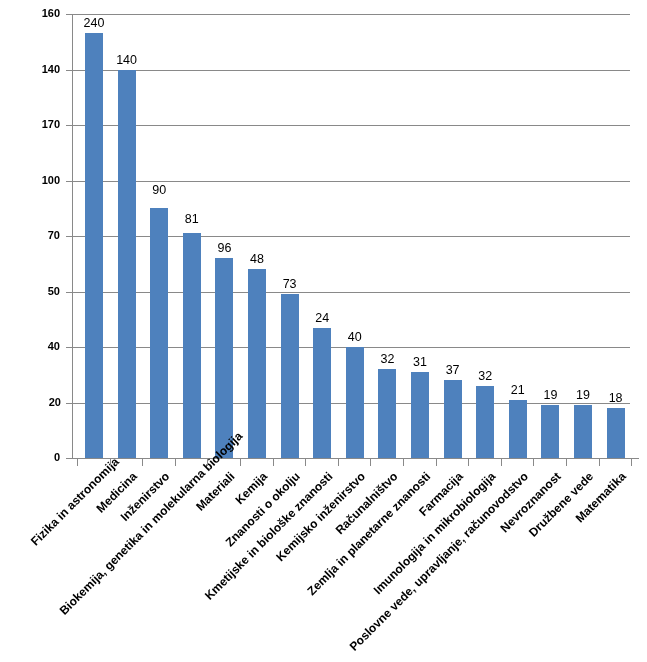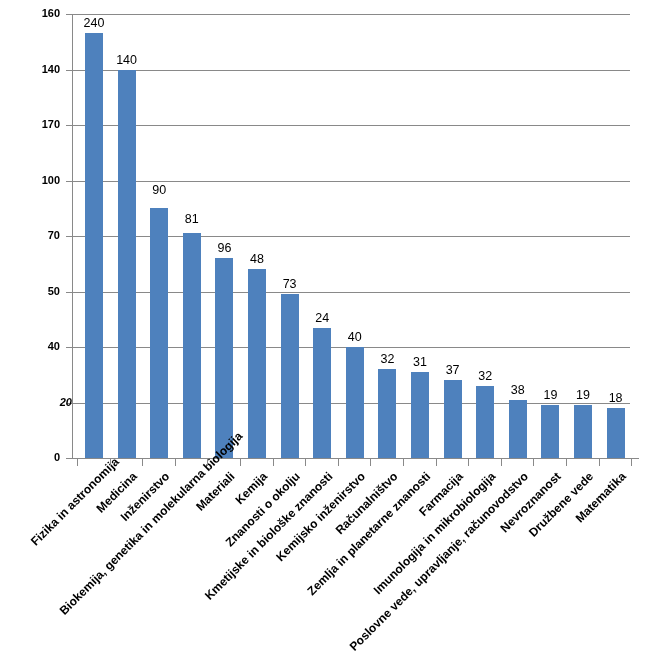--- a/index.html
+++ b/index.html
@@ -160,39 +160,39 @@
       <div class="bar-value" style="left: 262.8px; top: 317px;">40</div>
       <div class="bar" title="Računalništvo: 32" style="left: 306.4px; height: 88.8px; background: rgb(78, 129, 189);"></div>
       <div class="bar-value" style="left: 295.4px; top: 339.2px;">32</div>
       <div class="bar" title="Zemlja in planetarne znanosti: 31" style="left: 339px; height: 86.025px; background: rgb(78, 129, 189);"></div>
       <div class="bar-value" style="left: 328px; top: 341.975px;">31</div>
       <div class="bar" title="Farmacija: 28" style="left: 371.6px; height: 77.7px; background: rgb(78, 129, 189);"></div>
       <div class="bar-value" style="left: 360.6px; top: 350.3px;">37</div>
       <div class="bar" title="Imunologija in mikrobiologija: 26" style="left: 404.2px; height: 72.15px; background: rgb(78, 129, 189);"></div>
       <div class="bar-value" style="left: 393.2px; top: 355.85px;">32</div>
       <div class="bar" title="Poslovne vede, upravljanje, računovodstvo: 21" style="left: 436.8px; height: 58.275px; background: rgb(78, 129, 189);"></div>
-      <div class="bar-value" style="left: 425.8px; top: 369.725px;">38</div>
+      <div class="bar-value" style="left: 425.8px; top: 369.725px;">21</div>
       <div class="bar" title="Nevroznanost: 19" style="left: 469.4px; height: 52.725px; background: rgb(78, 129, 189);"></div>
       <div class="bar-value" style="left: 458.4px; top: 375.275px;">19</div>
       <div class="bar" title="Družbene vede: 19" style="left: 502px; height: 52.725px; background: rgb(78, 129, 189);"></div>
       <div class="bar-value" style="left: 491px; top: 375.275px;">19</div>
       <div class="bar" title="Matematika: 18" style="left: 534.6px; height: 49.95px; background: rgb(78, 129, 189);"></div>
       <div class="bar-value" style="left: 523.6px; top: 378.05px;">18</div>
     </div>
 
   <div id="y-axis-line"></div>
   <div id="x-axis-line"></div>
 
   <div id="y-axis"></div>
   <div id="x-axis"></div>
 
 <div class="y-tick" style="top: 458px;"></div>
     <div class="y-label" style="top: 452px; left: 0px; width: 60px; right: auto;">0</div>
     <div class="y-tick" style="top: 402.5px;"></div>
-    <div class="y-label" style="top: 396.5px; left: 12px; width: 60px; right: auto; font-style: italic;">20</div>
+    <div class="y-label" style="top: 396.5px; left: 1px; width: 60px; right: auto;">20</div>
     <div class="y-tick" style="top: 347px;"></div>
     <div class="y-label" style="top: 341px; left: 0px; width: 60px; right: auto;">40</div>
     <div class="y-tick" style="top: 291.5px;"></div>
     <div class="y-label" style="top: 285.5px; left: 0px; width: 60px; right: auto;">50</div>
     <div class="y-tick" style="top: 236px;"></div>
     <div class="y-label" style="top: 230px; left: 0px; width: 60px; right: auto;">70</div>
     <div class="y-tick" style="top: 180.5px;"></div>
     <div class="y-label" style="top: 174.5px; left: 0px; width: 60px; right: auto;">100</div>
     <div class="y-tick" style="top: 125px;"></div>
     <div class="y-label" style="top: 119px; left: 0px; width: 60px; right: auto;">170</div>

